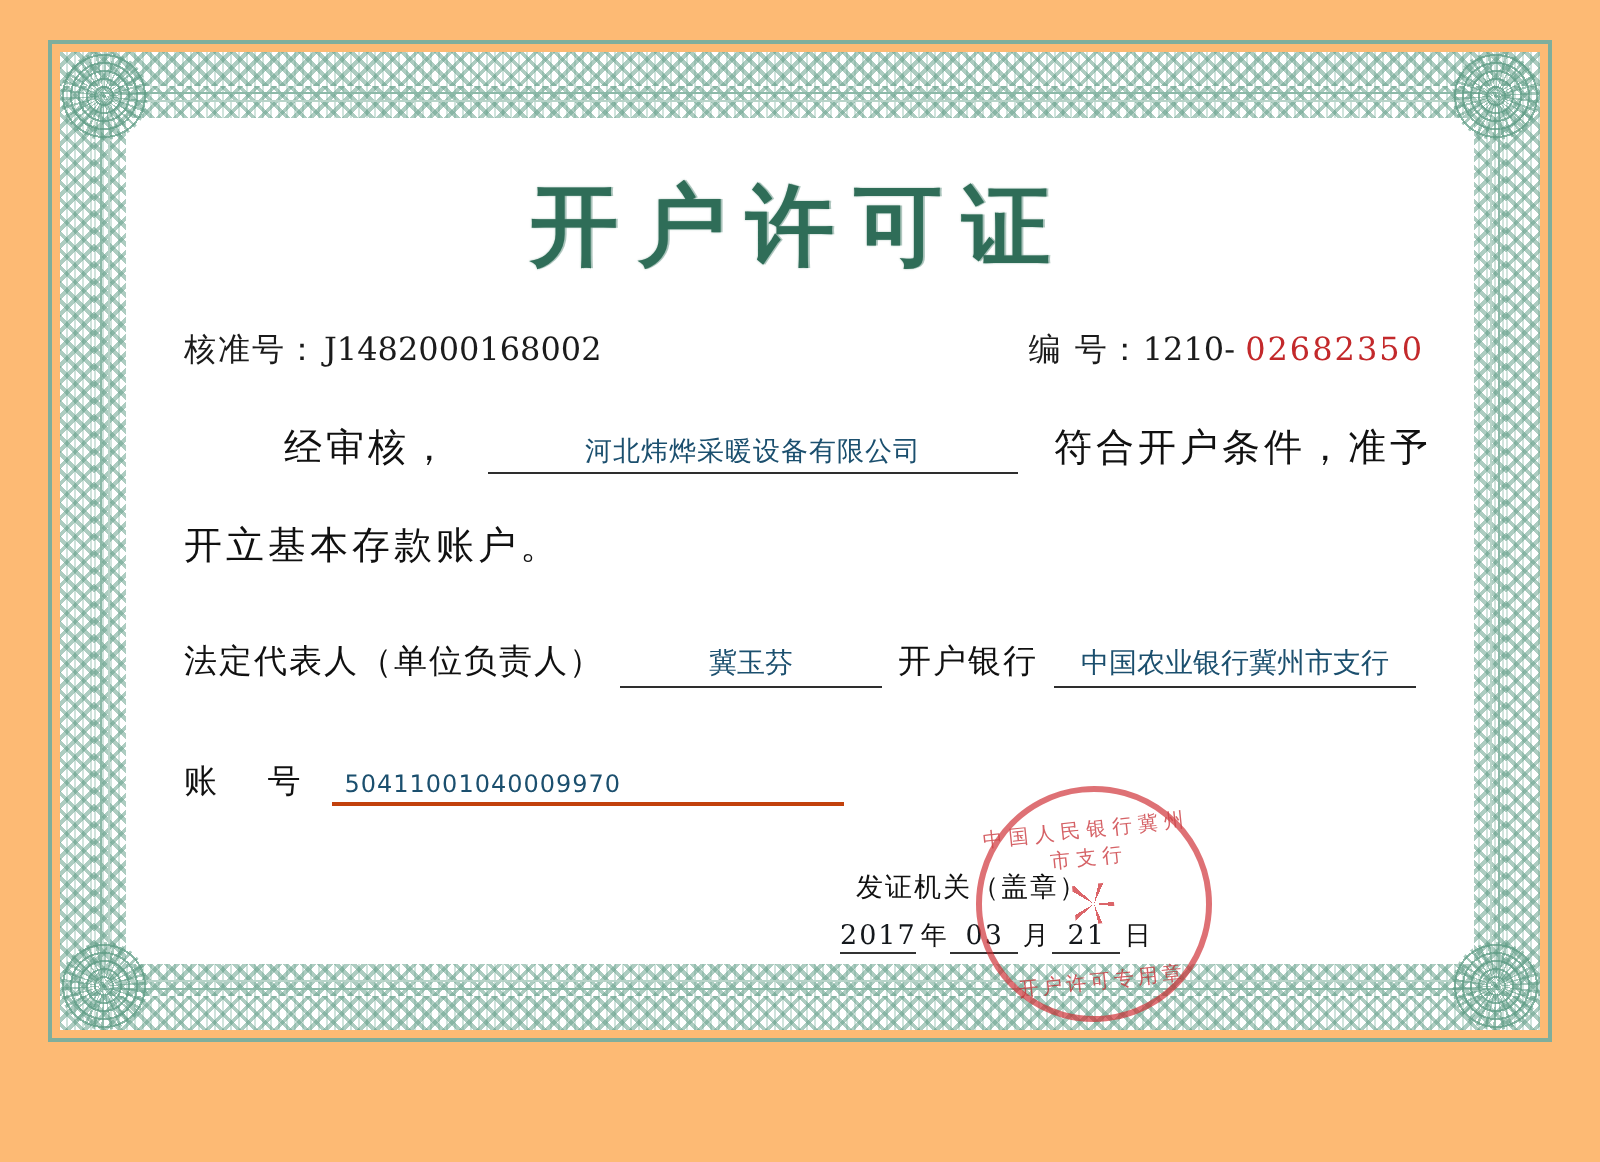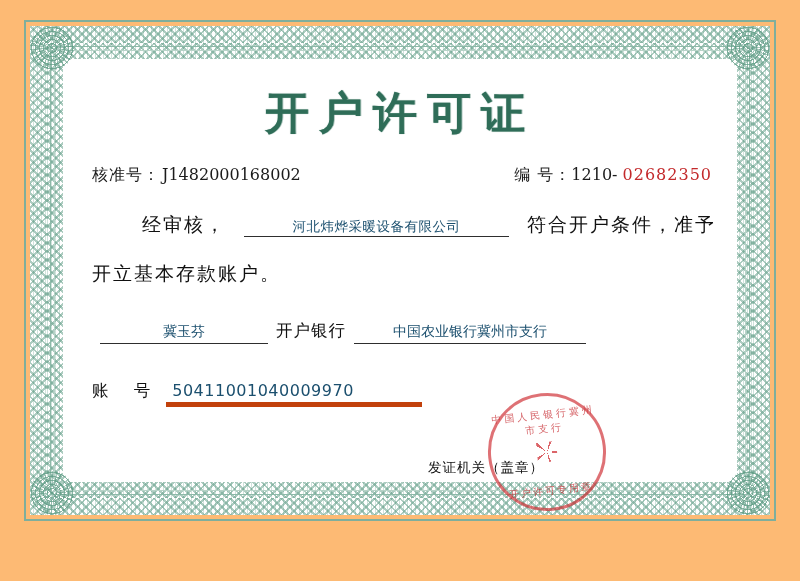--- a/index.html
+++ b/index.html
@@ -190,24 +190,24 @@
     display: flex;
     align-items: baseline;
     margin-top: 36px;
     padding: 0 14px 0 22px;
     font-size: 16.5px;
     color: #111;
     white-space: nowrap;
   }
   .row-acct .lbl { letter-spacing: 10px; }
   .row-acct .fill-acct {
-    border-bottom: 5px solid #c2410c;
+    border-bottom: 2px solid #c2410c;
     margin-left: 6px;
     width: 250px;
-    font-size: 16px;
+    font-size: 12px;
     color: #1b4f6e;
     padding-bottom: 2px;
     text-align: left;
     padding-left: 6px;
     letter-spacing: 0.5px;
   }
 
   
   .issuer-block {
     position: absolute;
@@ -318,32 +318,41 @@
       <div class="line1">
         <span class="indent"></span>
         <span class="seg">经审核，</span>
         <span class="fill">河北炜烨采暖设备有限公司</span>
         <span class="seg">符合开户条件，准予</span>
       </div>
       <div class="line2">开立基本存款账户。</div>
     </div>
 
     <div class="row-rep">
+      <span class="lbl">法定代表人（单位负责人）</span>
       <span class="fill-rep rep">冀玉芬</span>
       <span class="lbl">开户银行</span>
       <span class="fill-rep bank">中国农业银行冀州市支行</span>
     </div>
 
     <div class="row-acct">
       <span class="lbl">账 号</span>
       <span class="fill-acct">50411001040009970</span>
     </div>
 
     <div class="issuer-block">
       <div class="issuer-line">发证机关（盖章）</div>
+      <div class="date-line">
+        <span class="date-under date-num">2017</span>
+        <span class="date-ch">年</span>
+        <span class="date-under date-num">03</span>
+        <span class="date-ch">月</span>
+        <span class="date-under date-num">21</span>
+        <span class="date-ch">日</span>
+      </div>
     </div>
 
   </div>
 
   <div class="seal">
     <div class="seal-top-text">中国人民银行冀州市支行</div>
     <div class="seal-bottom-text">开户许可专用章</div>
   </div>
 
 </div>

